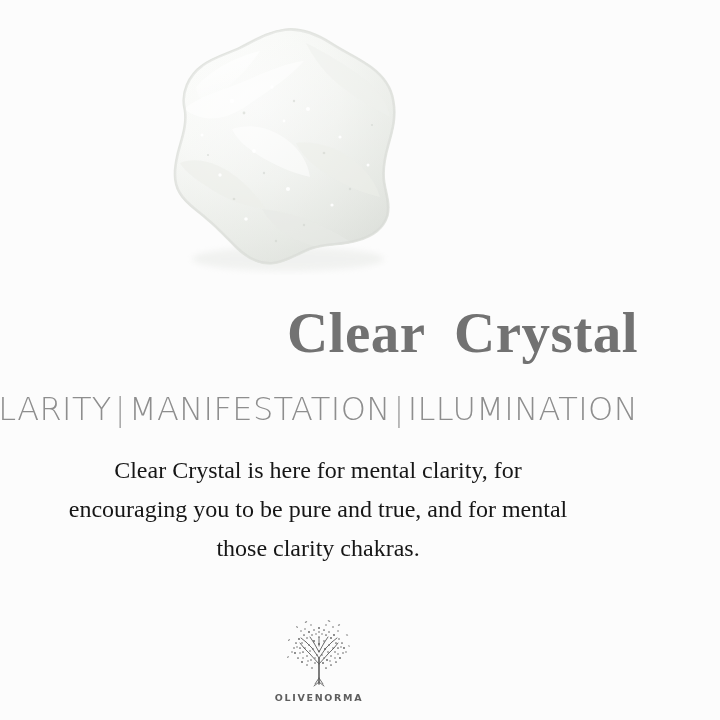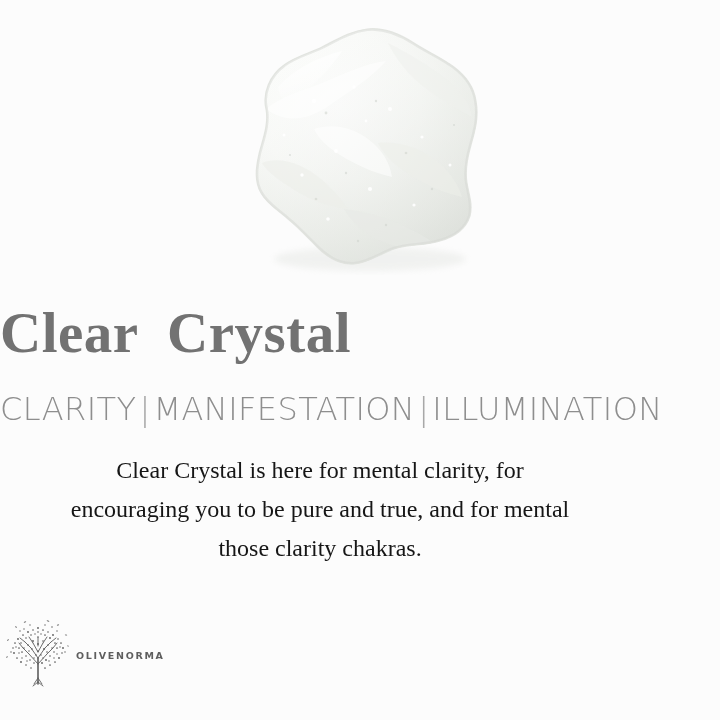--- a/index.html
+++ b/index.html
@@ -17,21 +17,21 @@
     -webkit-font-smoothing: antialiased;
   }
 
   .card {
     position: relative;
     width: 638px;
     height: 720px;
     background: #fcfcfc;
     display: flex;
     flex-direction: column;
-    align-items: flex-start;
+    align-items: flex-end;
   }
 
   
   .crystal-area {
     position: relative;
     width: 720px;
     height: 288px;
     display: flex;
     align-items: center;
     justify-content: center;
@@ -90,21 +90,21 @@
 
   .description .line { display: block; white-space: nowrap; }
 
   
   .logo {
     position: absolute;
     left: 0;
     right: 0;
     top: 618px;
     display: flex;
-    flex-direction: row;
+    flex-direction: column;
     align-items: center;
   }
 
   .logo-tree {
     display: block;
     width: 76px;
     height: 72px;
   }
 
   .logo-wordmark {

